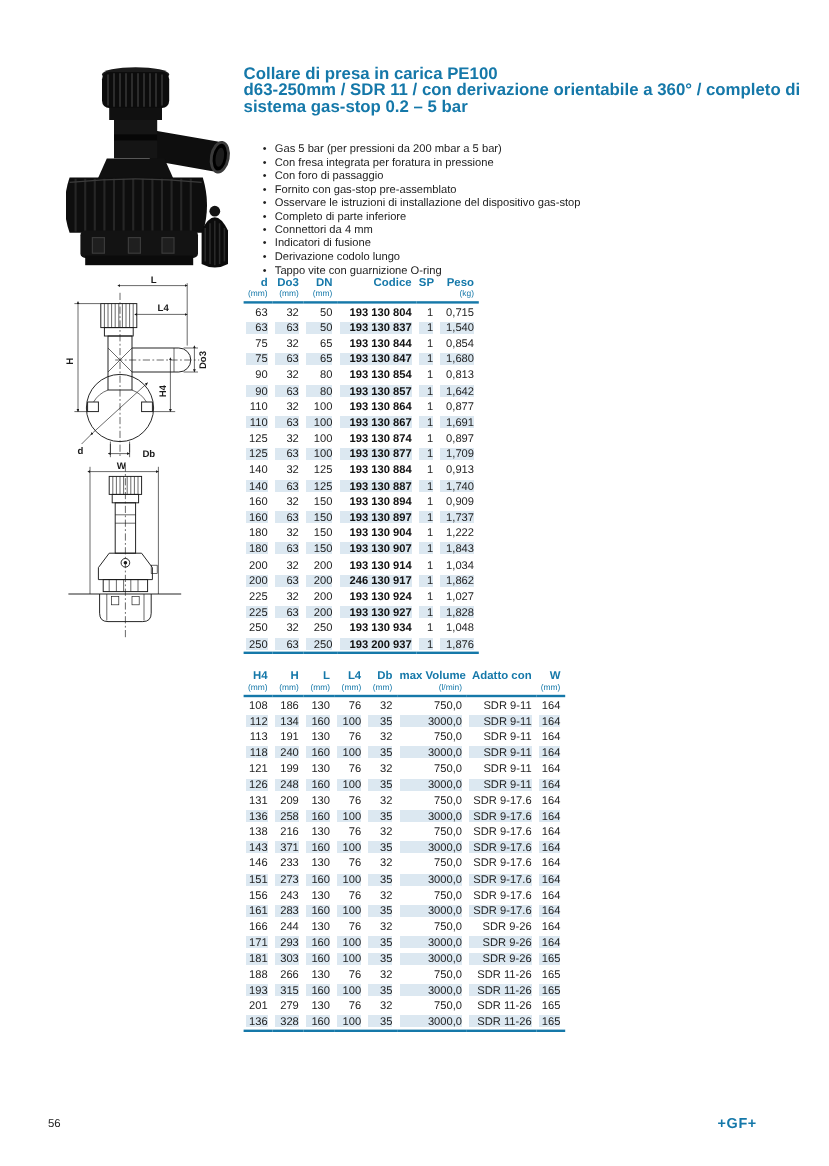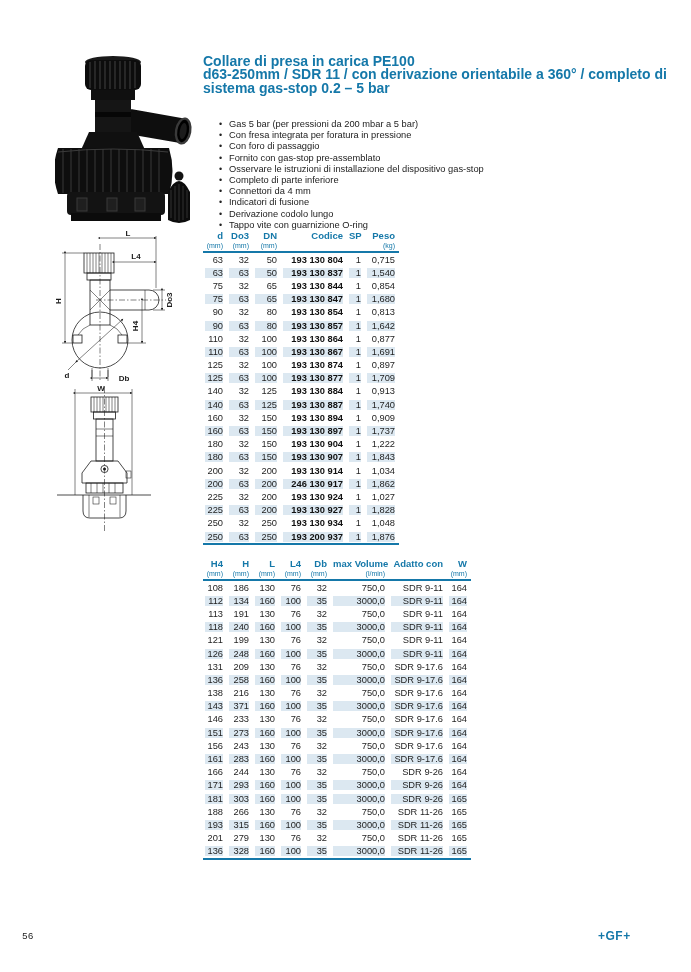--- a/index.html
+++ b/index.html
@@ -46,21 +46,21 @@
   #table1-wrap th:nth-child(6), #table1-wrap td:nth-child(6){ width:34px; }
   #table2-wrap th:nth-child(1), #table2-wrap td:nth-child(1){ width:24px; }
   #table2-wrap th:nth-child(2), #table2-wrap td:nth-child(2){ width:26px; }
   #table2-wrap th:nth-child(3), #table2-wrap td:nth-child(3){ width:26px; }
   #table2-wrap th:nth-child(4), #table2-wrap td:nth-child(4){ width:26px; }
   #table2-wrap th:nth-child(5), #table2-wrap td:nth-child(5){ width:26px; }
   #table2-wrap th:nth-child(6), #table2-wrap td:nth-child(6){ width:58px; }
   #table2-wrap th:nth-child(7), #table2-wrap td:nth-child(7){ width:58px; }
   #table2-wrap th:nth-child(8), #table2-wrap td:nth-child(8){ width:24px; }
   
-  .page-number { position:absolute; left:22px; top:931px; font-size:9.5px; color:#222;font-family:Liberation Mono, monospace; }
+  .page-number { position:absolute; left:40px; top:931px; font-size:9.5px; color:#222; }
   .brand-logo { position:absolute; left:598px; top:929px; font-size:12px; font-weight:bold;
     color:var(--blue); letter-spacing:0.5px; }
 </style>
 </head>
 <body>
 
 <div class="page">
 
   <div class="photo-wrap">
     <svg width="140" height="178" viewBox="0 0 140 178">

